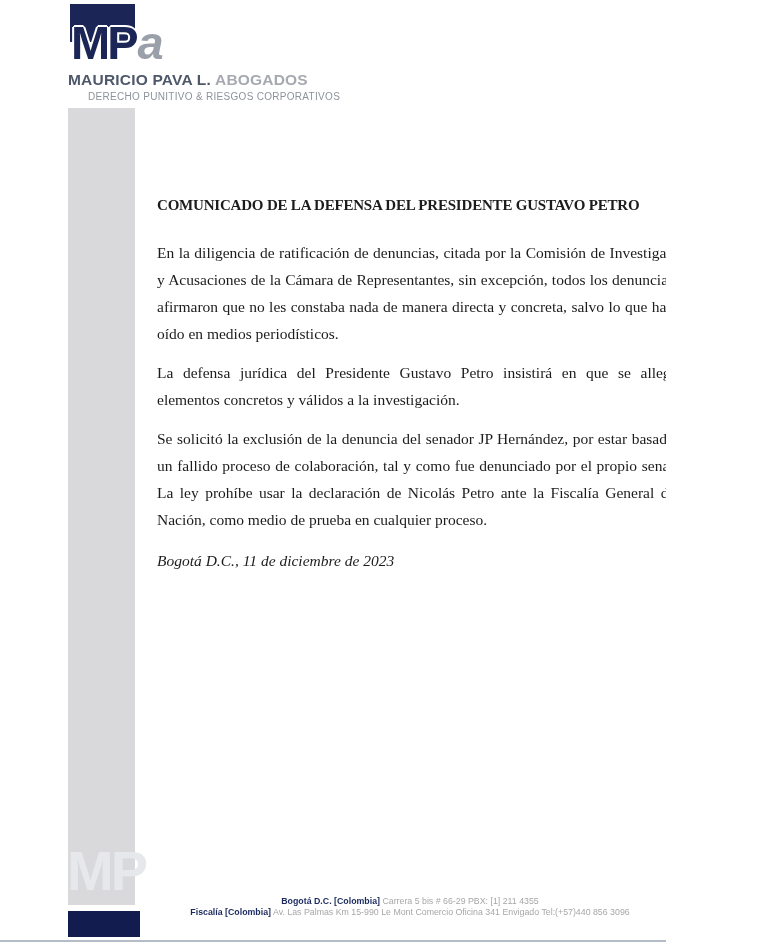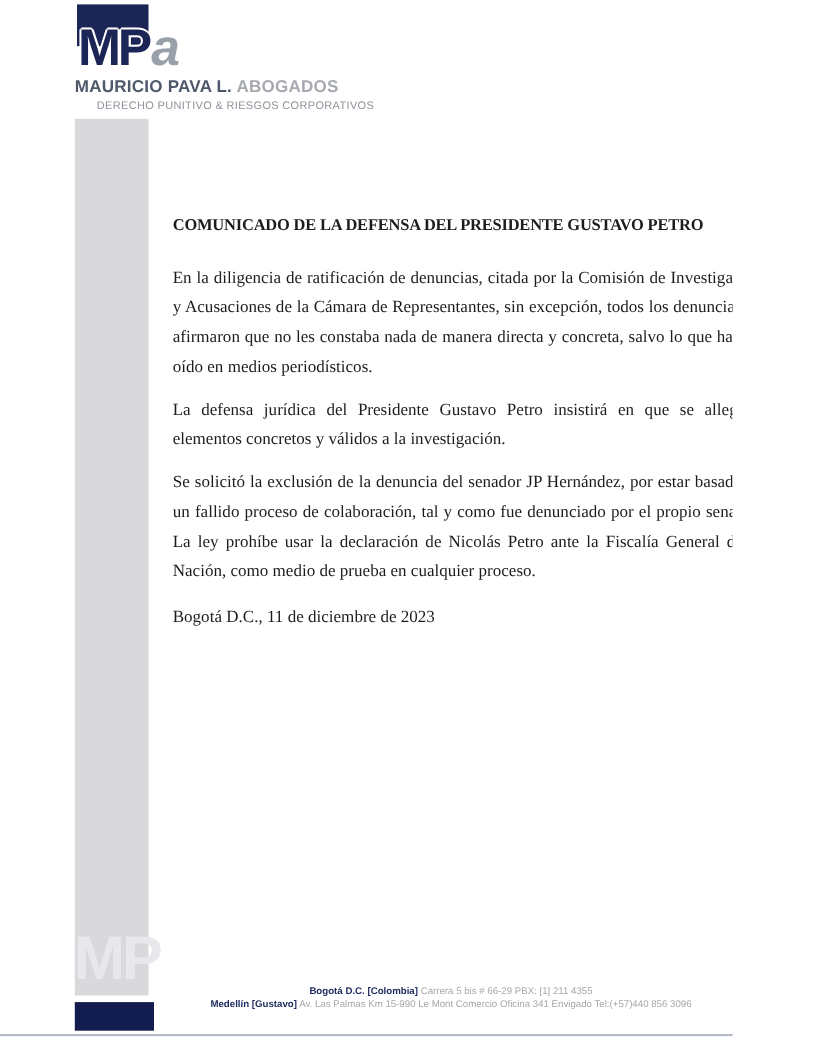--- a/index.html
+++ b/index.html
@@ -34,21 +34,21 @@
   .side-bar { position:absolute; left:68px; top:108px; width:67px; height:797px; background:#d9d9dc; }
   .watermark {
     position:absolute; left:67px; top:843px; line-height:1; z-index:2;
     font-weight:800; font-size:56px; letter-spacing:-3px; color:#e7e8eb;
   }
 
   
   .content { position:absolute; left:157px; top:197px; width:536px; color:#1c1c1c; font-family:"Liberation Serif", serif; }
   .doc-title { margin:0 0 25px 0; font-size:15px; font-weight:bold; text-align:left; white-space:nowrap; letter-spacing:-0.2px; }
   .doc-para { margin:0 0 12px 0; font-size:15.5px; line-height:27px; text-align:justify; }
-  .dateline { margin-top:14px; font-size:15.5px; line-height:27px; }
+  .dateline { margin-top:14px; font-size:15.5px; line-height:27px;font-style:italic; }
 
   
   .footer {
     position:absolute; left:60px; top:896px; width:700px; z-index:3;
     text-align:center; font-size:8.8px; line-height:10.6px; color:#a7a7a7;
   }
   .footer .city { color:#1b2a5e; font-weight:bold; }
   .footer .website-line { color:#a7a7a7; }
   .bottom-block { position:absolute; left:68px; top:911px; width:72px; height:26px; background:#131c4e; z-index:2; }
   .bottom-rule { position:absolute; left:0; top:940px; width:759px; height:2px; background:#b3bcc7; }
@@ -73,17 +73,17 @@
     <h1 class="doc-title">COMUNICADO DE LA DEFENSA DEL PRESIDENTE GUSTAVO PETRO</h1>
     <p class="doc-para">En la diligencia de ratificación de denuncias, citada por la Comisión de Investigación y Acusaciones de la Cámara de Representantes, sin excepción, todos los denunciantes afirmaron que no les constaba nada de manera directa y concreta, salvo lo que habían oído en medios periodísticos.</p>
     <p class="doc-para">La defensa jurídica del Presidente Gustavo Petro insistirá en que se alleguen elementos concretos y válidos a la investigación.</p>
     <p class="doc-para">Se solicitó la exclusión de la denuncia del senador JP Hernández, por estar basada en un fallido proceso de colaboración, tal y como fue denunciado por el propio senador. La ley prohíbe usar la declaración de Nicolás Petro ante la Fiscalía General de la Nación, como medio de prueba en cualquier proceso.</p>
     <div class="dateline">Bogotá D.C., 11 de diciembre de 2023</div>
   </div>
 
   <div class="bottom-block"></div>
   <div class="footer">
     <div><span class="city">Bogotá D.C. [Colombia]</span><span> Carrera 5 bis # 66-29 PBX: [1] 211 4355</span></div>
-    <div><span class="city">Medellín [Gustavo]</span><span> Av. Las Palmas Km 15-990 Le Mont Comercio Oficina 341 Envigado Tel:(+57)440 856 3096</span></div>
+    <div><span class="city">Fiscalía [Colombia]</span><span> Av. Las Palmas Km 15-990 Le Mont Comercio Oficina 341 Envigado Tel:(+57)440 856 3096</span></div>
   </div>
   <div class="bottom-rule"></div>
 
 </div>
 
 </body></html>

